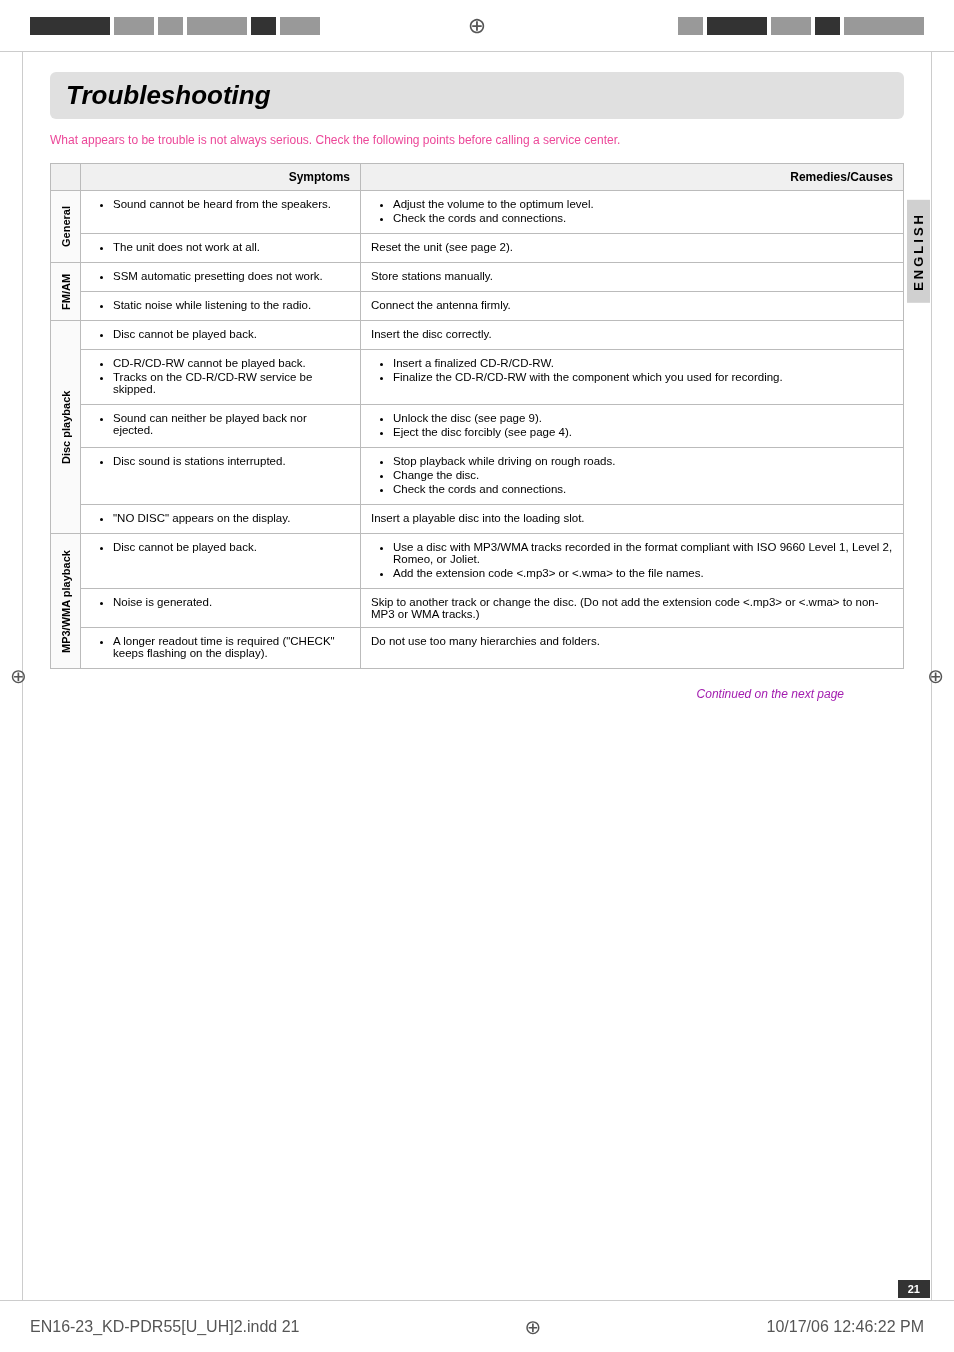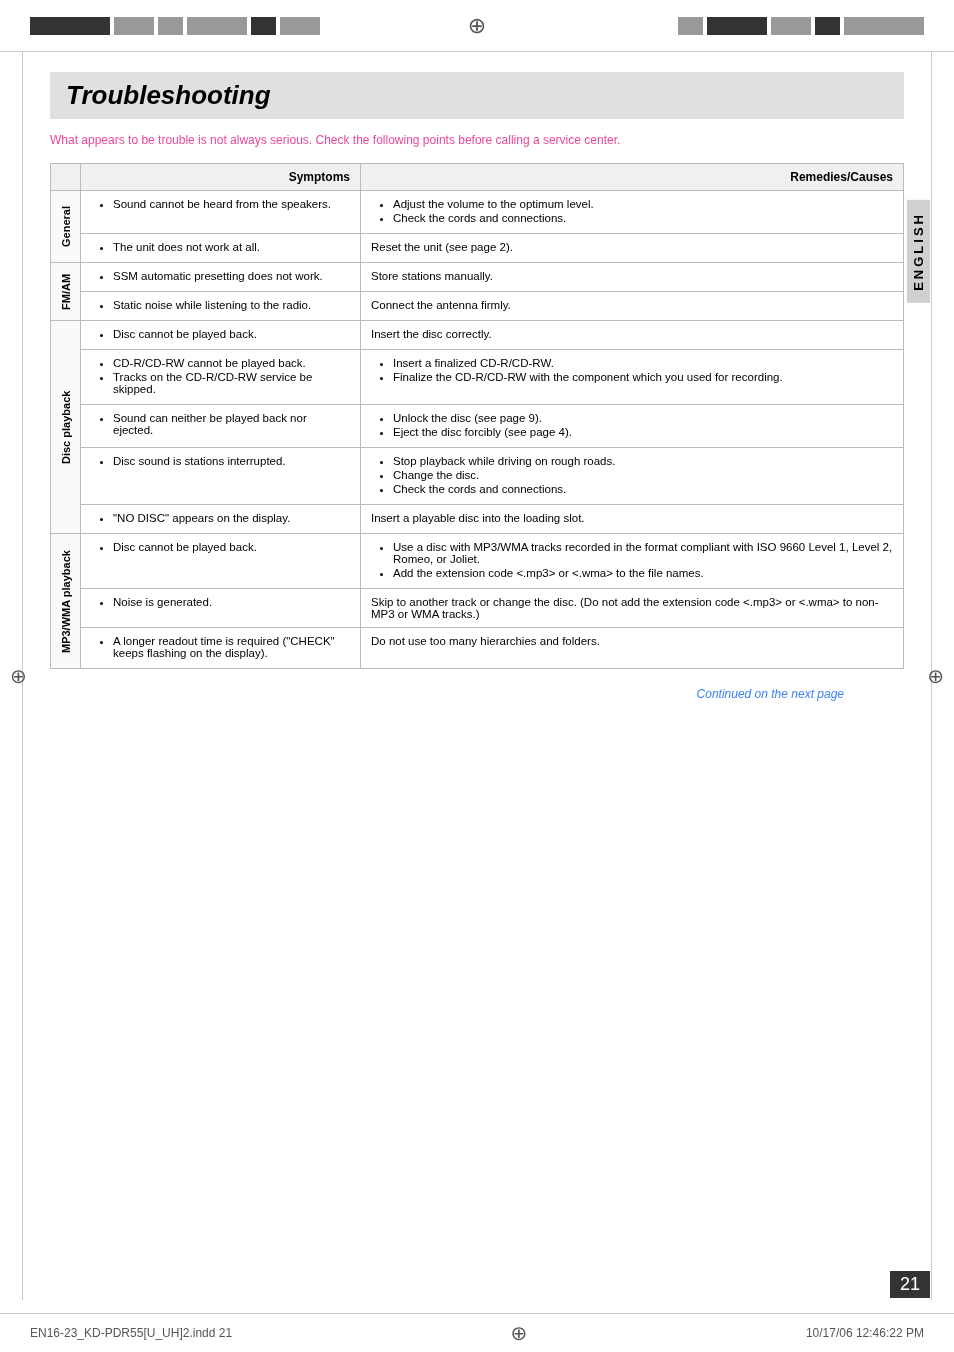--- a/index.html
+++ b/index.html
@@ -87,27 +87,27 @@
       width: 1px;
       background: #ccc;
     }
 
     
     .bottom-bar {
       position: absolute;
       bottom: 0;
       left: 0;
       right: 0;
-      height: 39px;
+      height: 52px;
       border-top: 1px solid #ccc;
       display: flex;
       align-items: center;
       justify-content: space-between;
       padding: 0 30px;
-      font-size: 12px;
+      font-size: 16px;
       color: #555;
     }
     .bottom-bar .bottom-center {
       display: flex;
       align-items: center;
     }
     .bottom-bar .bottom-center .crosshair::before {
       font-size: 20px;
     }
 
@@ -120,20 +120,21 @@
     
     .page-title {
       font-size: 26px;
       font-style: italic;
       font-weight: bold;
       background: #e0e0e0;
       padding: 8px 16px;
       margin-bottom: 14px;
       display: inline-block;
       width: 100%;
+      border-radius: 6px;
     }
 
     
     .intro-text {
       font-size: 12px;
       margin-bottom: 16px;
       color: #ec4899;
     }
 
     
@@ -202,35 +203,35 @@
       margin-left: 8px;
     }
 
     
     .page-number-box {
       position: absolute;
       bottom: 54px;
       right: 24px;
       background: #333;
       color: #fff;
-      font-weight: normal;
-      font-size: 18px;
+      font-weight: bold;
+      font-size: 11px;
       padding: 3px 10px;
       min-width: 30px;
       text-align: center;
     }
 
     
     .continued-text {
       text-align: right;
       font-style: italic;
       font-size: 12px;
       margin-top: 18px;
       padding-right: 60px;
-      color: #3b82f6;
+      color: #a21caf;
     }
 
     
     .left-crosshair {
       position: absolute;
       left: 10px;
       top: 50%;
       font-size: 20px;
       color: #555;
       transform: translateY(-50%);

